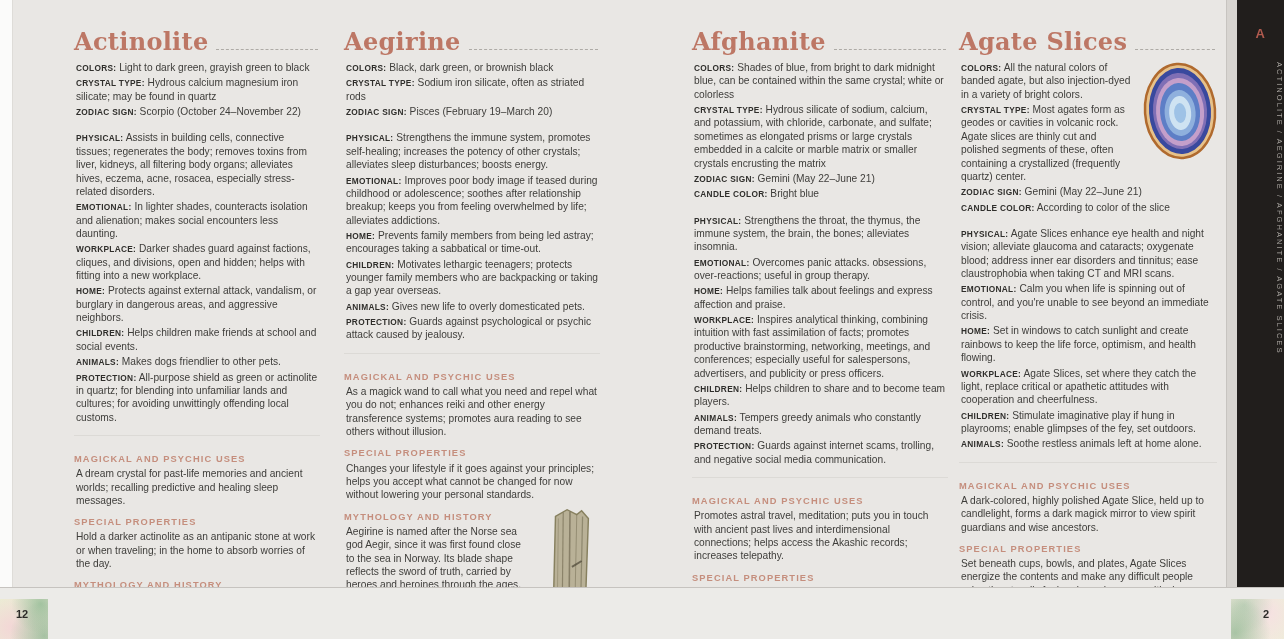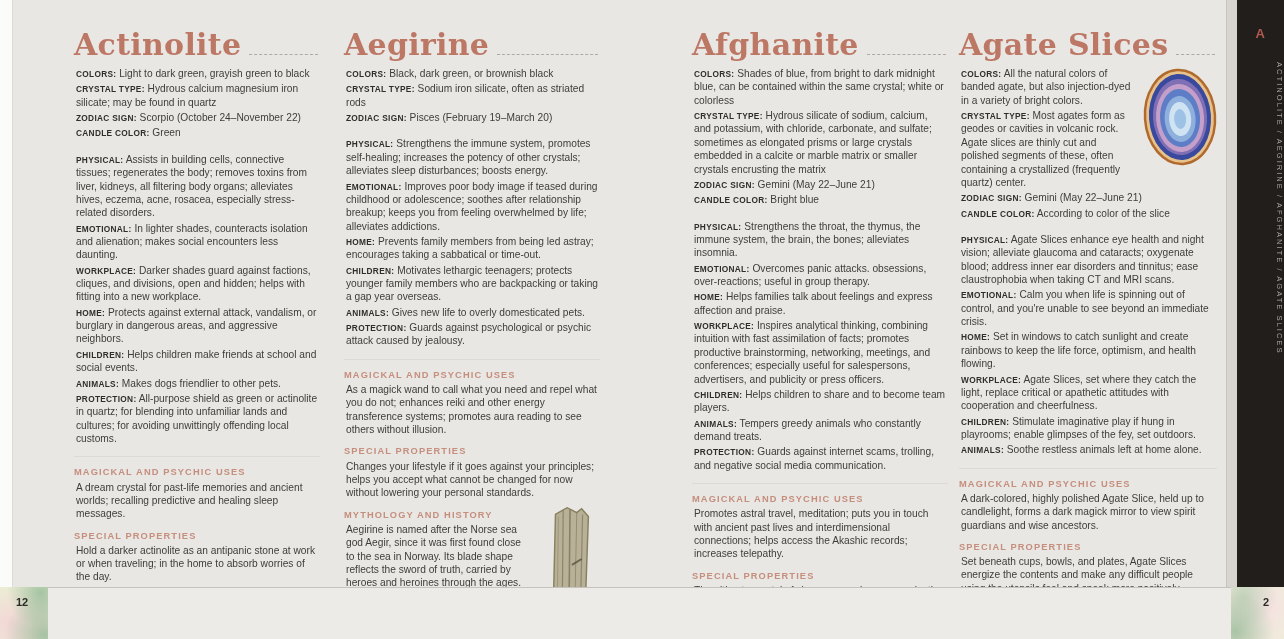--- a/index.html
+++ b/index.html
@@ -20,49 +20,49 @@
   .spine-left{position:absolute;left:0;top:0;width:13px;height:587px;background:#fbfbfa;border-right:1px solid #dedcd8}
 
   
   .col{position:absolute;top:30px;font-size:10.2px;line-height:1.31}
   .col-0{left:74px;width:246px}
   .col-1{left:344px;width:256px}
   .col-2{left:692px;width:256px}
   .col-3{left:959px;width:258px}
 
   .title-row{display:flex;align-items:baseline;margin-bottom:7px}
-  .title{font-family:"DejaVu Serif","Liberation Serif",serif;font-weight:bold;font-size:30px;line-height:1;color:var(--accent);margin:0;letter-spacing:.3px}
+  .title{font-family:"DejaVu Serif","Liberation Serif",serif;font-weight:bold;font-size:24px;line-height:1;color:var(--accent);margin:0;letter-spacing:.3px}
   .title-rule{flex:1;border-bottom:1px dashed #aeaba6;margin:0 2px 3px 8px;height:0}
 
   .attrs p,.bodyblock p,.sections p{margin:2px}
   .bodyblock{margin-top:13px}
   .sections{margin-top:11px;border-top:1px solid #dcdad6;padding-top:9px}
   .sec-h{margin:9px 0 1px;font-size:9.3px;letter-spacing:1.1px;color:var(--sec-heading);font-weight:bold;font-family:"Liberation Sans",sans-serif}
-  .sections .sec-h:first-child{margin-top:0}
+  .sections .sec-h:first-child{margin-top:8px}
   .lbl{font-size:8.3px;letter-spacing:.3px;color:#2f2e2b;font-weight:700}
 
   .illu{float:right}
   .illu svg{display:block;width:100%;height:100%}
   .illu-agate{width:74px;height:100px;margin:0 0 6px 10px;transform:rotate(-4deg)}
   .illu-aegirine{width:60px;height:110px;margin:2px 0 4px 10px}
 
   
   .page-edge{position:absolute;right:47px;top:0;width:11px;height:587px;background:#d8d5d1;border-left:1px solid #c7c4c0}
   .sidebar{position:absolute;right:0;top:0;width:47px;height:587px;background:var(--sidebar-bg)}
   .sidebar-letter{position:absolute;top:26px;left:0;width:100%;text-align:center;color:var(--sidebar-letter);font-weight:bold;font-size:13px;letter-spacing:.5px}
   .sidebar-vertical{
     position:absolute;top:58px;left:0;width:100%;height:300px;
     display:flex;justify-content:center;
     writing-mode:vertical-rl;
     font-size:7.6px;letter-spacing:2px;color:#a9a5a0;white-space:nowrap;
   }
 
   
   .footer{position:absolute;left:0;right:0;bottom:0;height:52px;background:#ecebe8;border-top:1px solid #c6c3bf}
-  .corner{position:absolute;bottom:0;height:52px;font-weight:bold;font-size:11px;color:#2c2b28}
+  .corner{position:absolute;bottom:0;height:40px;font-weight:bold;font-size:11px;color:#2c2b28}
   .corner-left{left:0;width:48px;background:
     radial-gradient(circle at 85% 12%, rgba(124,176,132,.65), rgba(124,176,132,0) 55%),
     radial-gradient(circle at 92% 92%, rgba(104,165,118,.55), transparent 60%),
     radial-gradient(circle at 22% 70%, rgba(243,214,214,.95), transparent 78%),
     linear-gradient(120deg,#eaf0d4,#f2e4da)}
   .corner-right{right:0;width:53px;background:
     radial-gradient(circle at 8% 85%, rgba(118,172,126,.6), transparent 60%),
     radial-gradient(circle at 25% 15%, rgba(140,185,148,.45), transparent 55%),
     radial-gradient(circle at 70% 35%, rgba(246,224,226,.95), transparent 78%),
     linear-gradient(240deg,#ecf1d8,#f5e6e0)}
@@ -78,21 +78,20 @@
 
   <section class="col col-0">
       <div class="title-row">
         <h2 class="title">Actinolite</h2>
         <span class="title-rule"></span>
       </div>
       <div class="attrs">
         <p class="line"><b class="lbl">COLORS:</b> Light to dark green, grayish green to black</p>
         <p class="line"><b class="lbl">CRYSTAL TYPE:</b> Hydrous calcium magnesium iron silicate; may be found in quartz</p>
         <p class="line"><b class="lbl">ZODIAC SIGN:</b> Scorpio (October 24–November 22)</p>
-        <p class="line"><b class="lbl">CANDLE COLOR:</b> Green</p>
       </div>
       <div class="bodyblock">
         <p class="line"><b class="lbl">PHYSICAL:</b> Assists in building cells, connective tissues; regenerates the body; removes toxins from liver, kidneys, all filtering body organs; alleviates hives, eczema, acne, rosacea, especially stress-related disorders.</p>
         <p class="line"><b class="lbl">EMOTIONAL:</b> In lighter shades, counteracts isolation and alienation; makes social encounters less daunting.</p>
         <p class="line"><b class="lbl">WORKPLACE:</b> Darker shades guard against factions, cliques, and divisions, open and hidden; helps with fitting into a new workplace.</p>
         <p class="line"><b class="lbl">HOME:</b> Protects against external attack, vandalism, or burglary in dangerous areas, and aggressive neighbors.</p>
         <p class="line"><b class="lbl">CHILDREN:</b> Helps children make friends at school and social events.</p>
         <p class="line"><b class="lbl">ANIMALS:</b> Makes dogs friendlier to other pets.</p>
         <p class="line"><b class="lbl">PROTECTION:</b> All-purpose shield as green or actinolite in quartz; for blending into unfamiliar lands and cultures; for avoiding unwittingly offending local customs.</p>
       </div>

